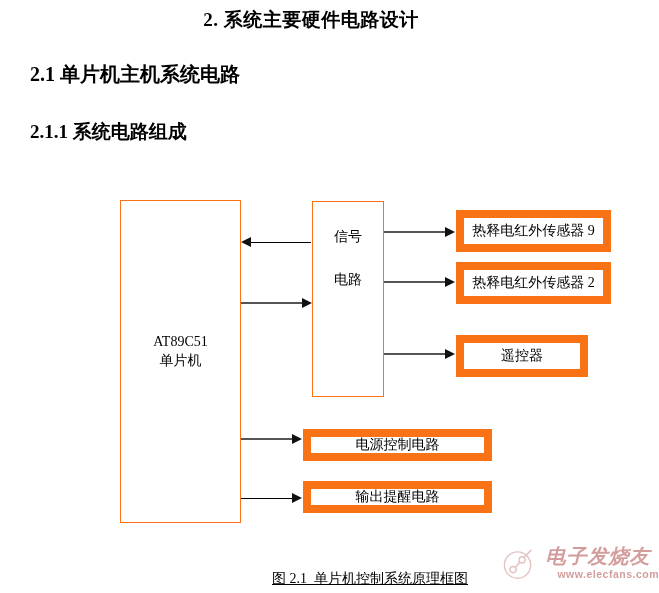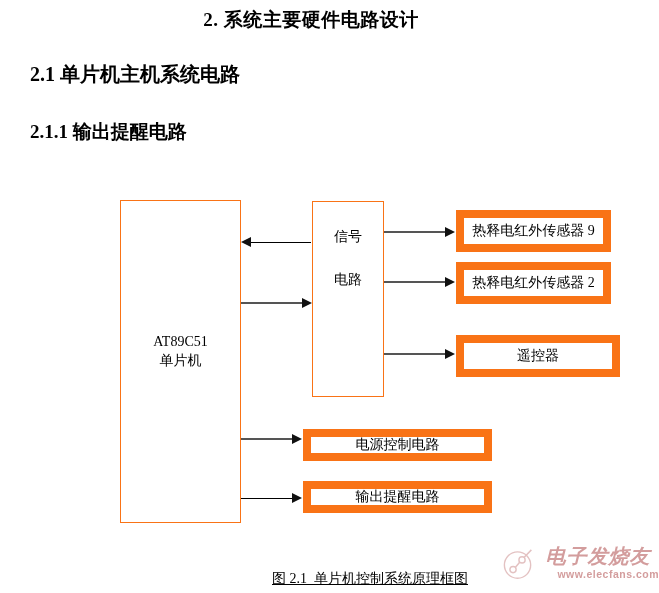--- a/index.html
+++ b/index.html
@@ -19,21 +19,21 @@
   .box{position:absolute;box-sizing:border-box;border:8px solid #f97316;background:#fff;
     display:flex;align-items:center;justify-content:center;font-size:14px;}
   .box-mcu{left:120px;top:200px;width:121px;height:323px;border-width:1px;
     flex-direction:column;text-align:center;line-height:1.3;padding-bottom:20px;}
   .box-signal{left:312px;top:201px;width:72px;height:196px;border-width:1px;
     display:block;text-align:center;}
   .sig-line{height:43px;line-height:16px;padding-top:0;}
   .box-signal .inner{padding-top:27px;}
   .box-sensor1{left:456px;top:210px;width:155px;height:42px;}
   .box-sensor2{left:456px;top:262px;width:155px;height:42px;}
-  .box-remote{left:456px;top:335px;width:164px;height:42px;}
+  .box-remote{left:456px;top:335px;width:132px;height:42px;}
   .box-power{left:303px;top:429px;width:189px;height:32px;}
   .box-output{left:303px;top:481px;width:189px;height:32px;}
   .sensor-label{white-space:pre;}
   
   .arrow{position:absolute;height:14px;}
   .shaft{position:absolute;top:6px;left:0;right:9px;height:2px;background:#555;}
   .arrow.thin .shaft{top:7px;height:1px;background:#000;}
   .head{position:absolute;width:0;height:0;top:2px;}
   .arrow.dir-right .head{right:0;border-left:10px solid #111;
     border-top:5px solid transparent;border-bottom:5px solid transparent;}
@@ -54,21 +54,21 @@
   .wm-text{display:flex;flex-direction:column;line-height:1;color:#c98585;
     text-shadow:1px 1px 0 rgba(255,255,255,0.85);}
   .wm-brand{font-size:20px;font-weight:bold;font-style:italic;letter-spacing:1px;}
   .wm-url{font-size:10.5px;font-weight:bold;margin-top:3px;letter-spacing:0.5px;margin-left:12px;}
 </style>
 </head>
 <body>
 
 <div class="doc-title">2. 系统主要硬件电路设计</div>
 <div class="h2">2.1 单片机主机系统电路</div>
-<div class="h3">2.1.1 输出提醒电路</div>
+<div class="h3">2.1.1 系统电路组成</div>
 
 <div class="box box-mcu">
   <div>AT89C51</div>
   <div>单片机</div>
 </div>
 
 <div class="box box-signal">
   <div class="inner">
     <div class="sig-line">信号</div>
     <div class="sig-line">电路</div>

